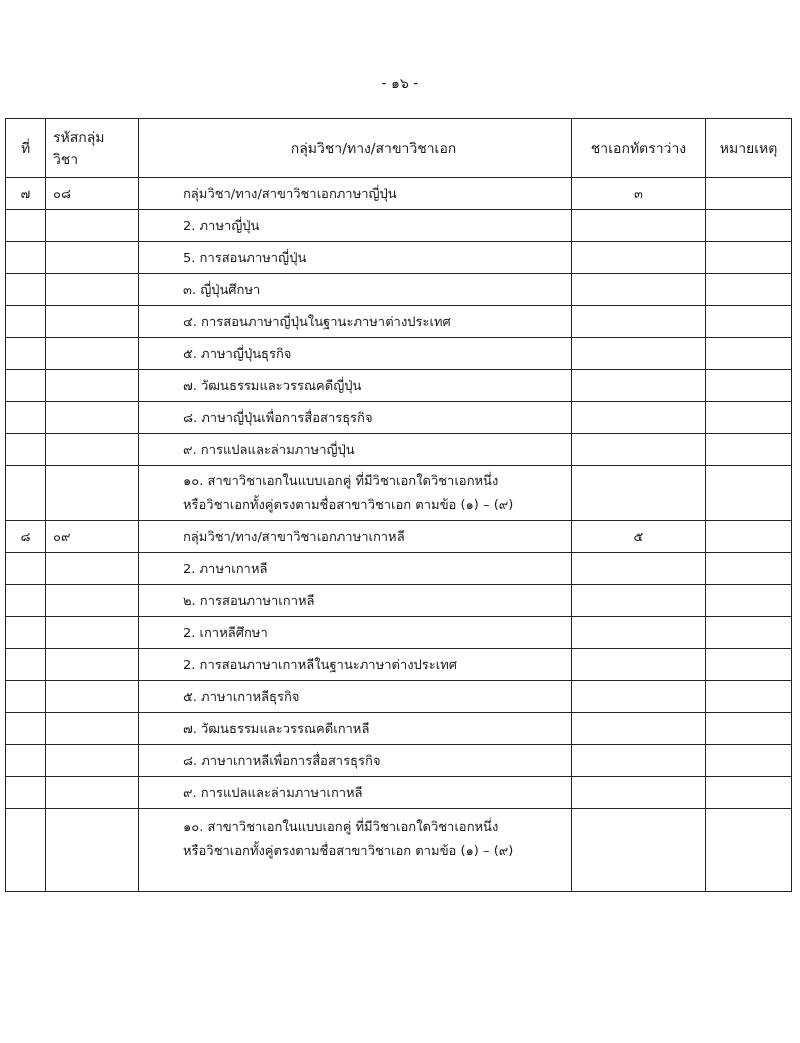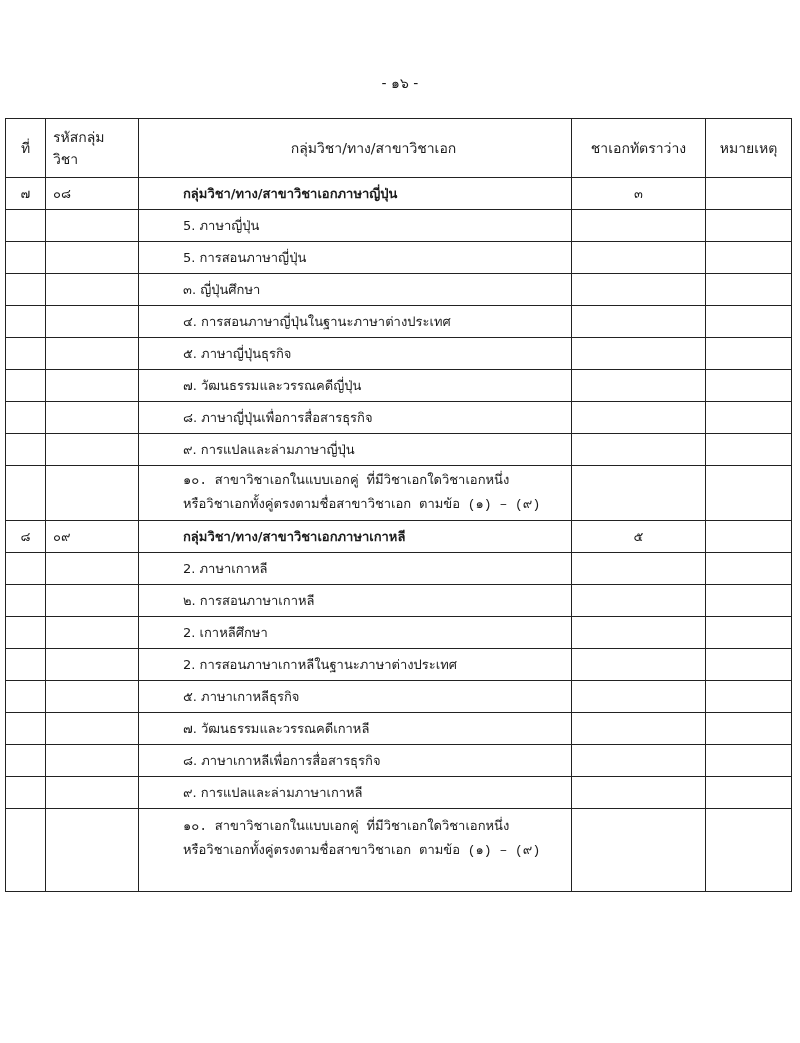--- a/index.html
+++ b/index.html
@@ -7,23 +7,23 @@
   .page-num { position:absolute; top:72px; left:0; width:800px; text-align:center; font-size:14px; }
   table { position:absolute; top:118px; left:5px; border-collapse:collapse; width:787px; font-size:13px; }
   td, th { border:1.5px solid #222; padding:0 7px; vertical-align:middle; }
   th { font-weight:normal; font-size:14px; text-align:center; height:58px; line-height:22px; }
   td { height:31px; }
   .c-no { width:25px; text-align:center; }
   .c-code { width:78px; text-align:left; }
   .c-name { width:381px;padding-left:44px; }
   .c-vac { width:119px; text-align:center; }
   .c-note { }
-  tr.group td { font-weight:bold; }
+  tr.group td { font-weight:normal; }
   tr.group td.c-no, tr.group td.c-code, tr.group td.c-vac { font-weight:normal; }
-  tr.multi td { height:54px; line-height:24px;font-family:Liberation Mono, monospace; }
+  tr.multi td { height:54px; line-height:24px; }
   tr.multi.last td { height:76px; vertical-align:top; padding-top:6px; }
 </style>
 </head>
 <body>
 
 <div class="page-num">- ๑๖ -</div>
 
 <table>
   <thead>
     <tr>
@@ -39,21 +39,21 @@
     <tr class="group">
       <td class="c-no">๗</td>
       <td class="c-code">๐๘</td>
       <td class="c-name">กลุ่มวิชา/ทาง/สาขาวิชาเอกภาษาญี่ปุ่น</td>
       <td class="c-vac">๓</td>
       <td class="c-note"></td>
     </tr>
     <tr>
         <td class="c-no"></td>
         <td class="c-code"></td>
-        <td class="c-name">5. ภาษาญี่ปุ่น</td>
+        <td class="c-name">2. ภาษาญี่ปุ่น</td>
         <td class="c-vac"></td>
         <td></td>
       </tr>
     <tr>
         <td class="c-no"></td>
         <td class="c-code"></td>
         <td class="c-name">5. การสอนภาษาญี่ปุ่น</td>
         <td class="c-vac"></td>
         <td></td>
       </tr>

